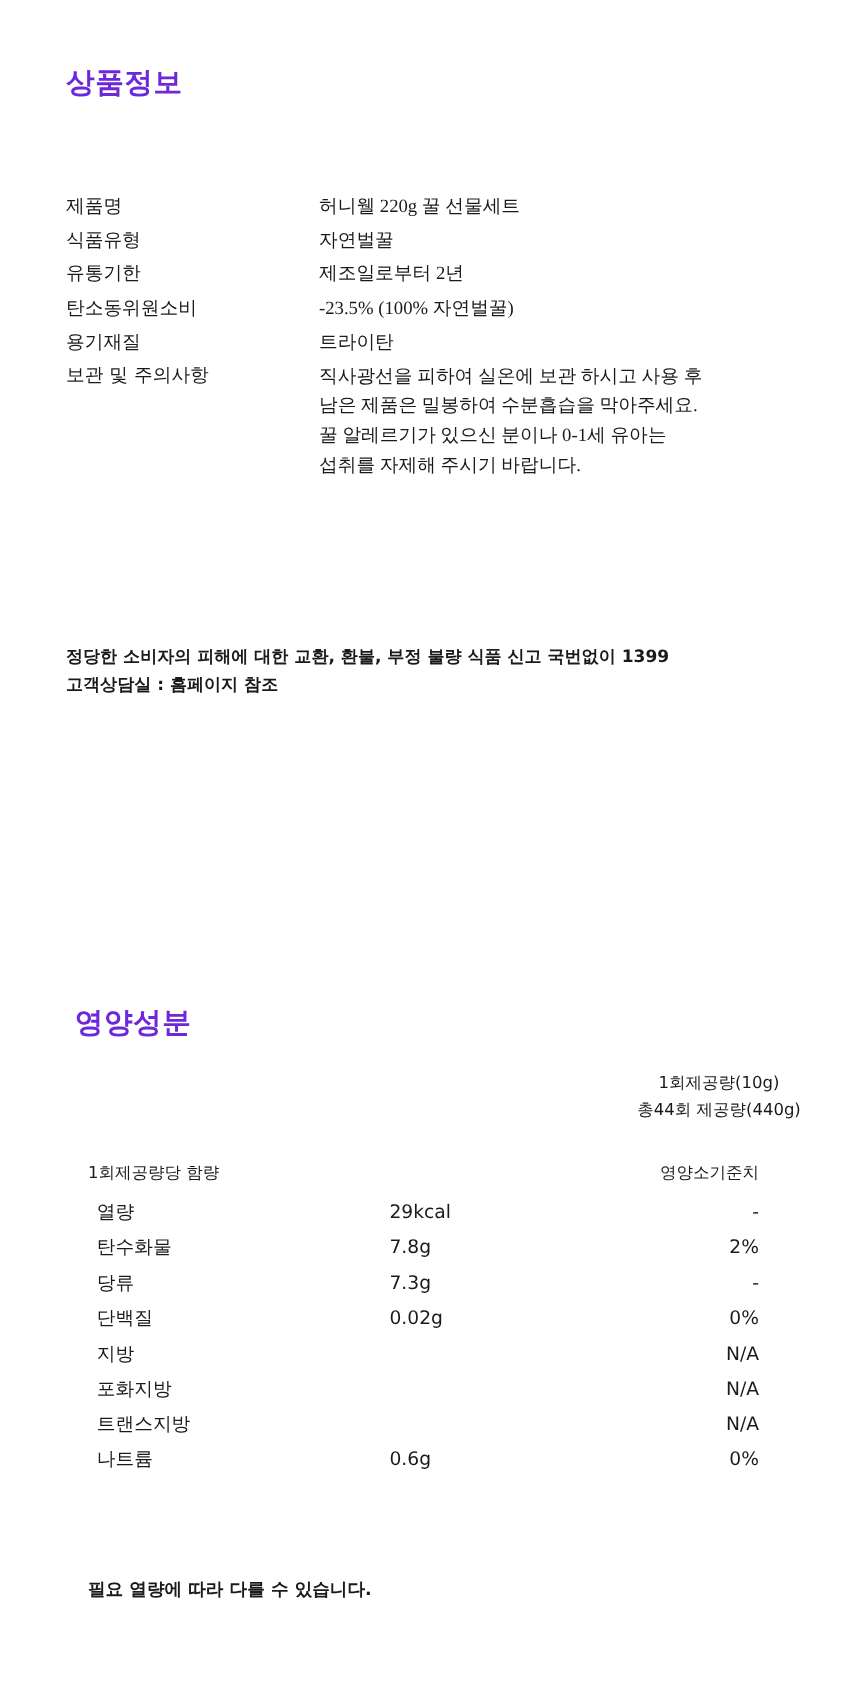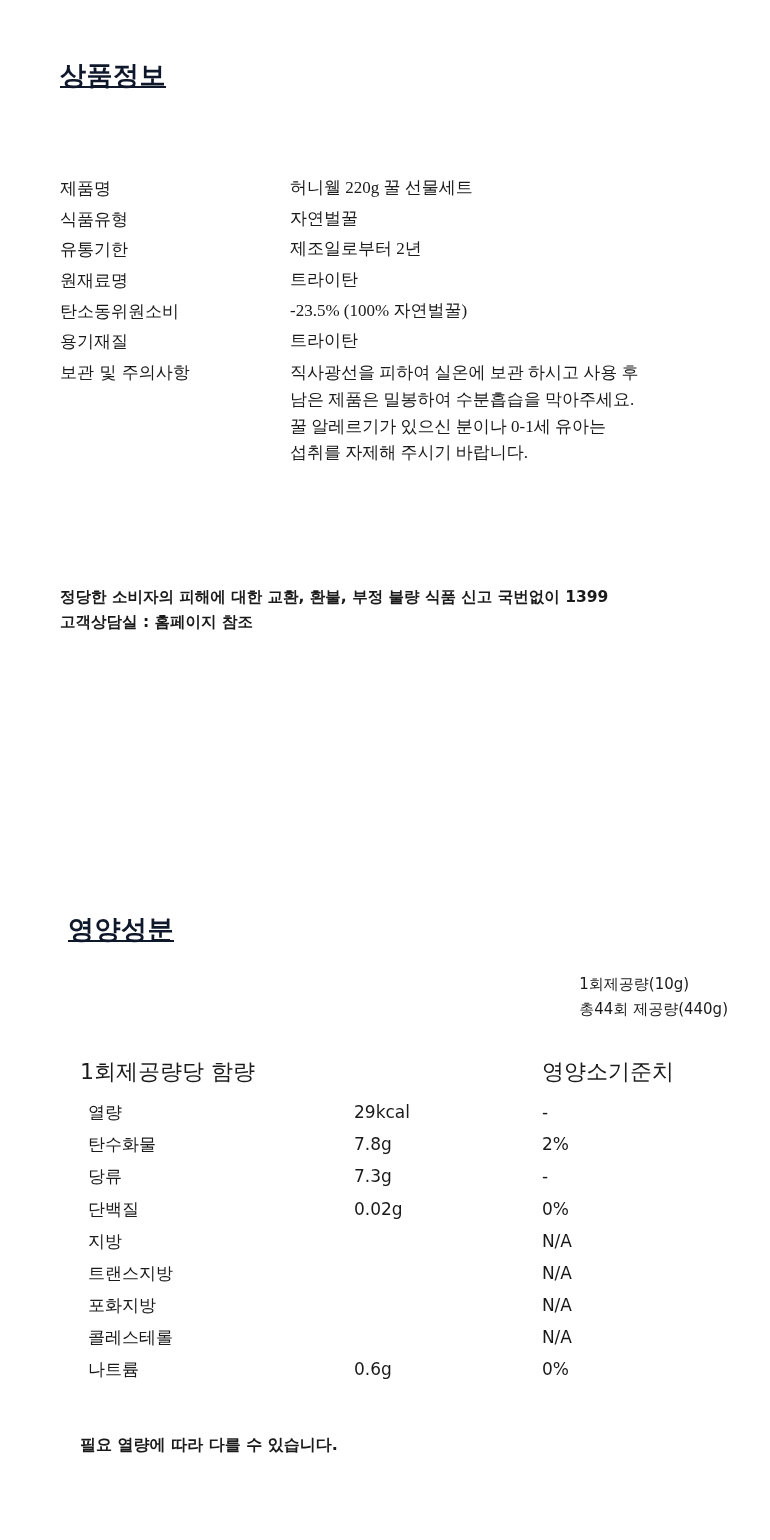--- a/index.html
+++ b/index.html
@@ -20,22 +20,21 @@
     position: relative;
     width: 770px;
     height: 1540px;
     box-sizing: border-box;
   }
 
   .section-title {
     font-size: 26px;
     font-weight: 700;
     letter-spacing: 0.5px;
-    color: #0f172a;
-    text-decoration: underline;
+    color: #6d28d9;
   }
 
   .title-product {
     position: absolute;
     left: 60px;
     top: 58px;
   }
 
   .spec-table {
     position: absolute;
@@ -80,21 +79,21 @@
   .title-nutrition {
     position: absolute;
     left: 68px;
     top: 912px;
   }
 
   .serving-info {
     position: absolute;
     right: 42px;
     top: 972px;
-    text-align: left;
+    text-align: center;
     font-size: 15px;
     line-height: 1.65;
     color: #1a1a1a;
   }
 
   .nutrition-table {
     position: absolute;
     left: 80px;
     top: 1052px;
     width: 610px;
@@ -103,28 +102,28 @@
   .nutrition-table th,
   .nutrition-table td {
     font-weight: 400;
     font-size: 17px;
     line-height: 1.42;
     color: #1a1a1a;
     padding: 4px 0;
     text-align: left;
   }
   .nutrition-table thead th {
-    font-size: 22px;
+    font-size: 15px;
     padding-bottom: 9px;
   }
   .col-name   { width: 270px; }
   .col-amount { width: 190px; }
   .col-pct    { width: 150px; text-align: right; }
   .nutrition-table td.col-pct,
-  .nutrition-table th.col-pct { }
+  .nutrition-table th.col-pct { text-align: right; }
   .nutrition-table tbody tr td.col-name { padding-left: 8px; }
 
   .footnote {
     position: absolute;
     left: 80px;
     top: 1432px;
     width: 620px;
     font-size: 16px;
     font-weight: 600;
     line-height: 1.65;
@@ -145,24 +144,20 @@
         <td class="spec-label">제품명</td>
         <td class="spec-value">허니웰 220g 꿀 선물세트</td>
       </tr>
       <tr>
         <td class="spec-label">식품유형</td>
         <td class="spec-value">자연벌꿀</td>
       </tr>
       <tr>
         <td class="spec-label">유통기한</td>
         <td class="spec-value">제조일로부터 2년</td>
-      </tr>
-      <tr>
-        <td class="spec-label">원재료명</td>
-        <td class="spec-value">트라이탄</td>
       </tr>
       <tr>
         <td class="spec-label">탄소동위원소비</td>
         <td class="spec-value">-23.5% (100% 자연벌꿀)</td>
       </tr>
       <tr>
         <td class="spec-label">용기재질</td>
         <td class="spec-value">트라이탄</td>
       </tr>
       <tr>
@@ -217,35 +212,30 @@
         <td class="col-name">단백질</td>
         <td class="col-amount">0.02g</td>
         <td class="col-pct">0%</td>
       </tr>
       <tr>
         <td class="col-name">지방</td>
         <td class="col-amount"></td>
         <td class="col-pct">N/A</td>
       </tr>
       <tr>
+        <td class="col-name">포화지방</td>
+        <td class="col-amount"></td>
+        <td class="col-pct">N/A</td>
+      </tr>
+      <tr>
         <td class="col-name">트랜스지방</td>
         <td class="col-amount"></td>
         <td class="col-pct">N/A</td>
       </tr>
       <tr>
-        <td class="col-name">포화지방</td>
-        <td class="col-amount"></td>
-        <td class="col-pct">N/A</td>
-      </tr>
-      <tr>
-        <td class="col-name">콜레스테롤</td>
-        <td class="col-amount"></td>
-        <td class="col-pct">N/A</td>
-      </tr>
-      <tr>
         <td class="col-name">나트륨</td>
         <td class="col-amount">0.6g</td>
         <td class="col-pct">0%</td>
       </tr>
     </tbody>
   </table>
 
   <div class="footnote">
     <div>필요 열량에 따라 다를 수 있습니다.</div>
   </div>

